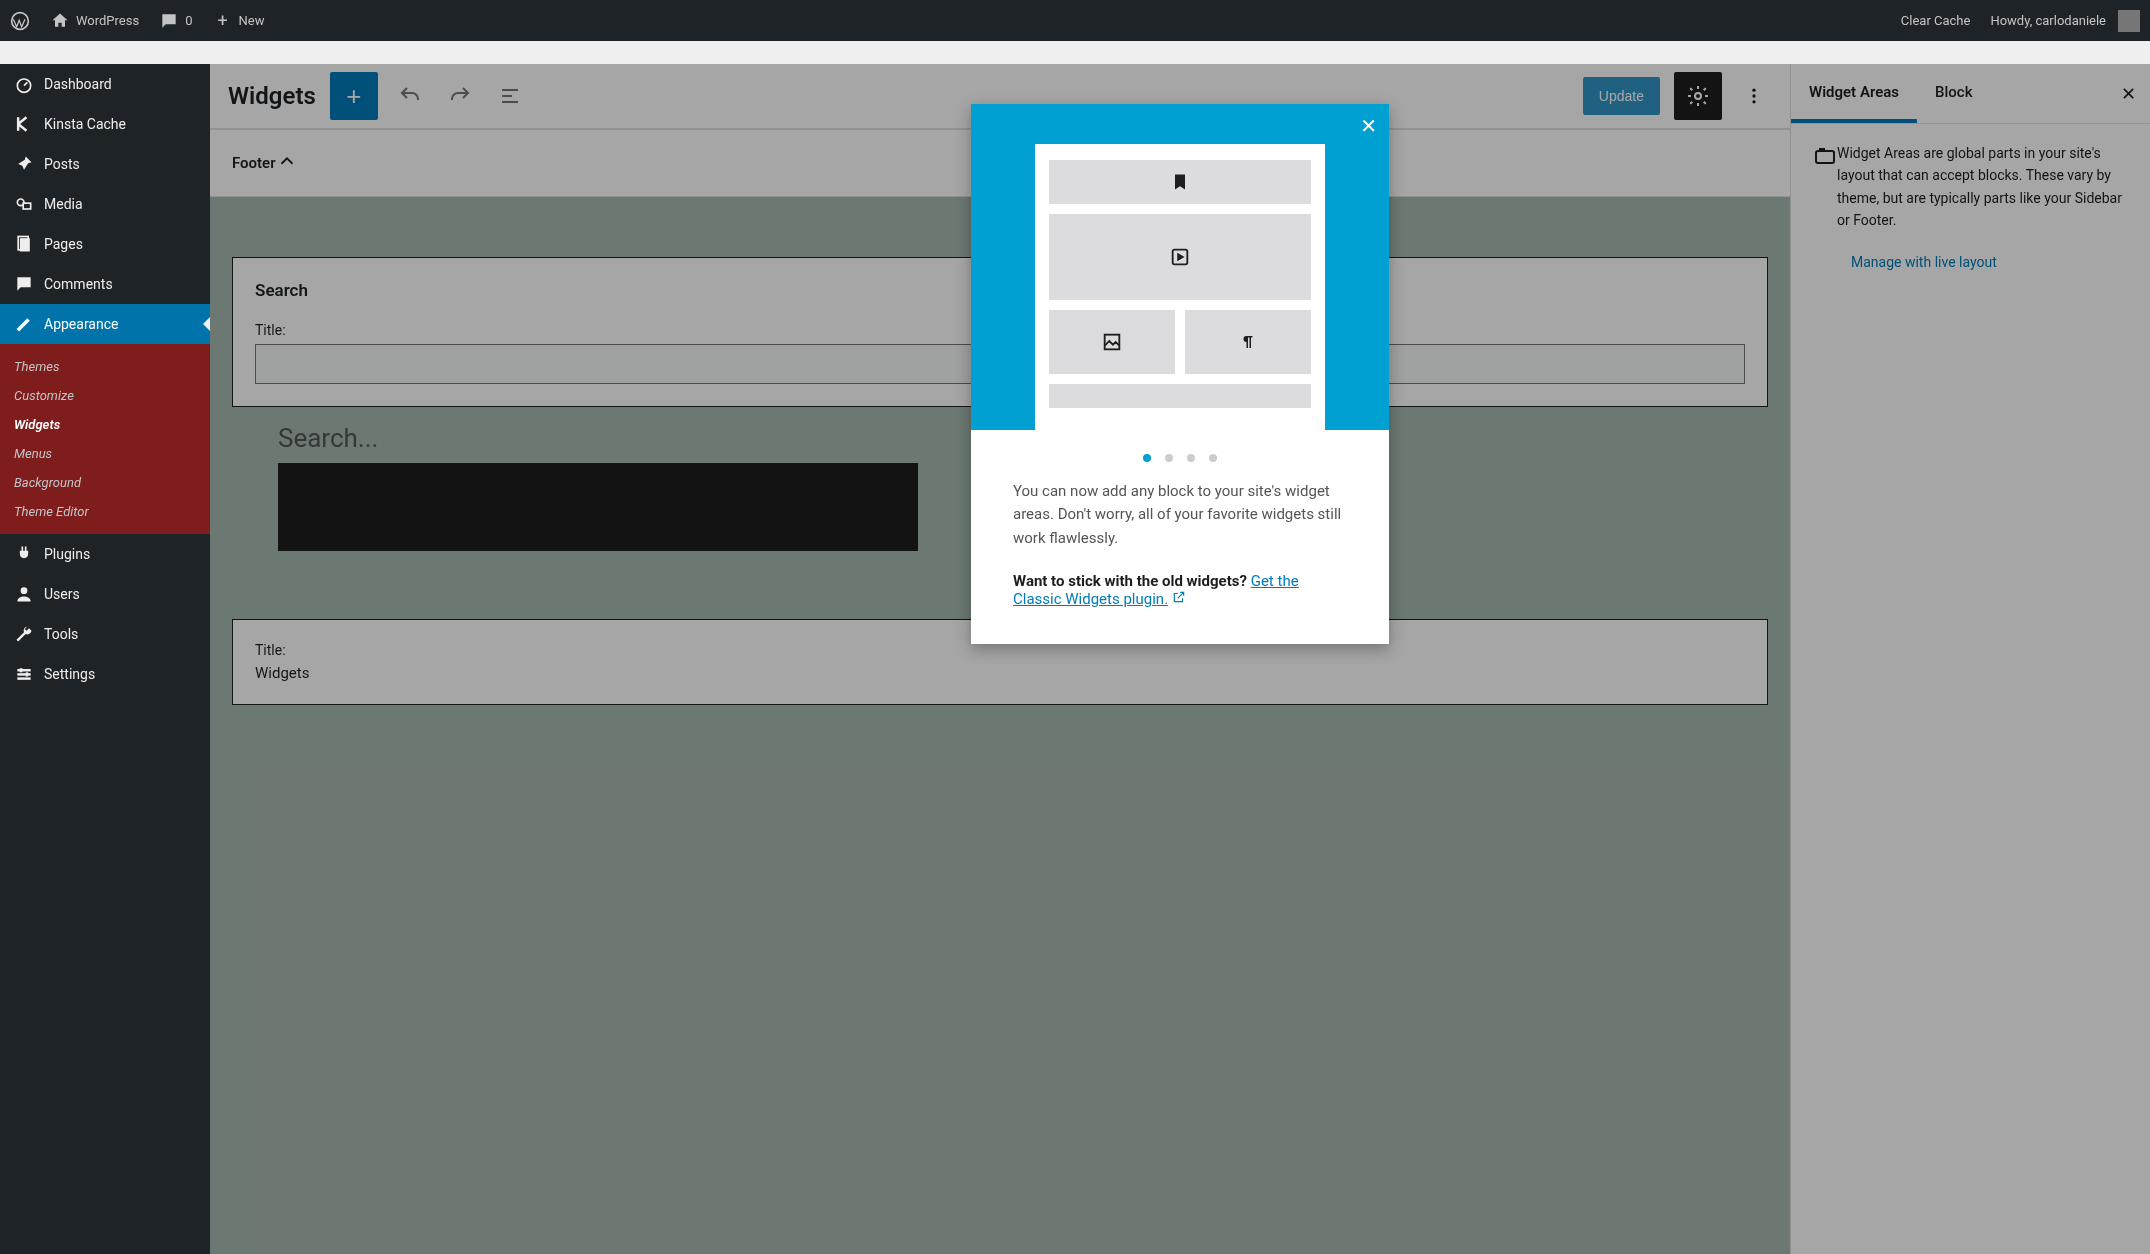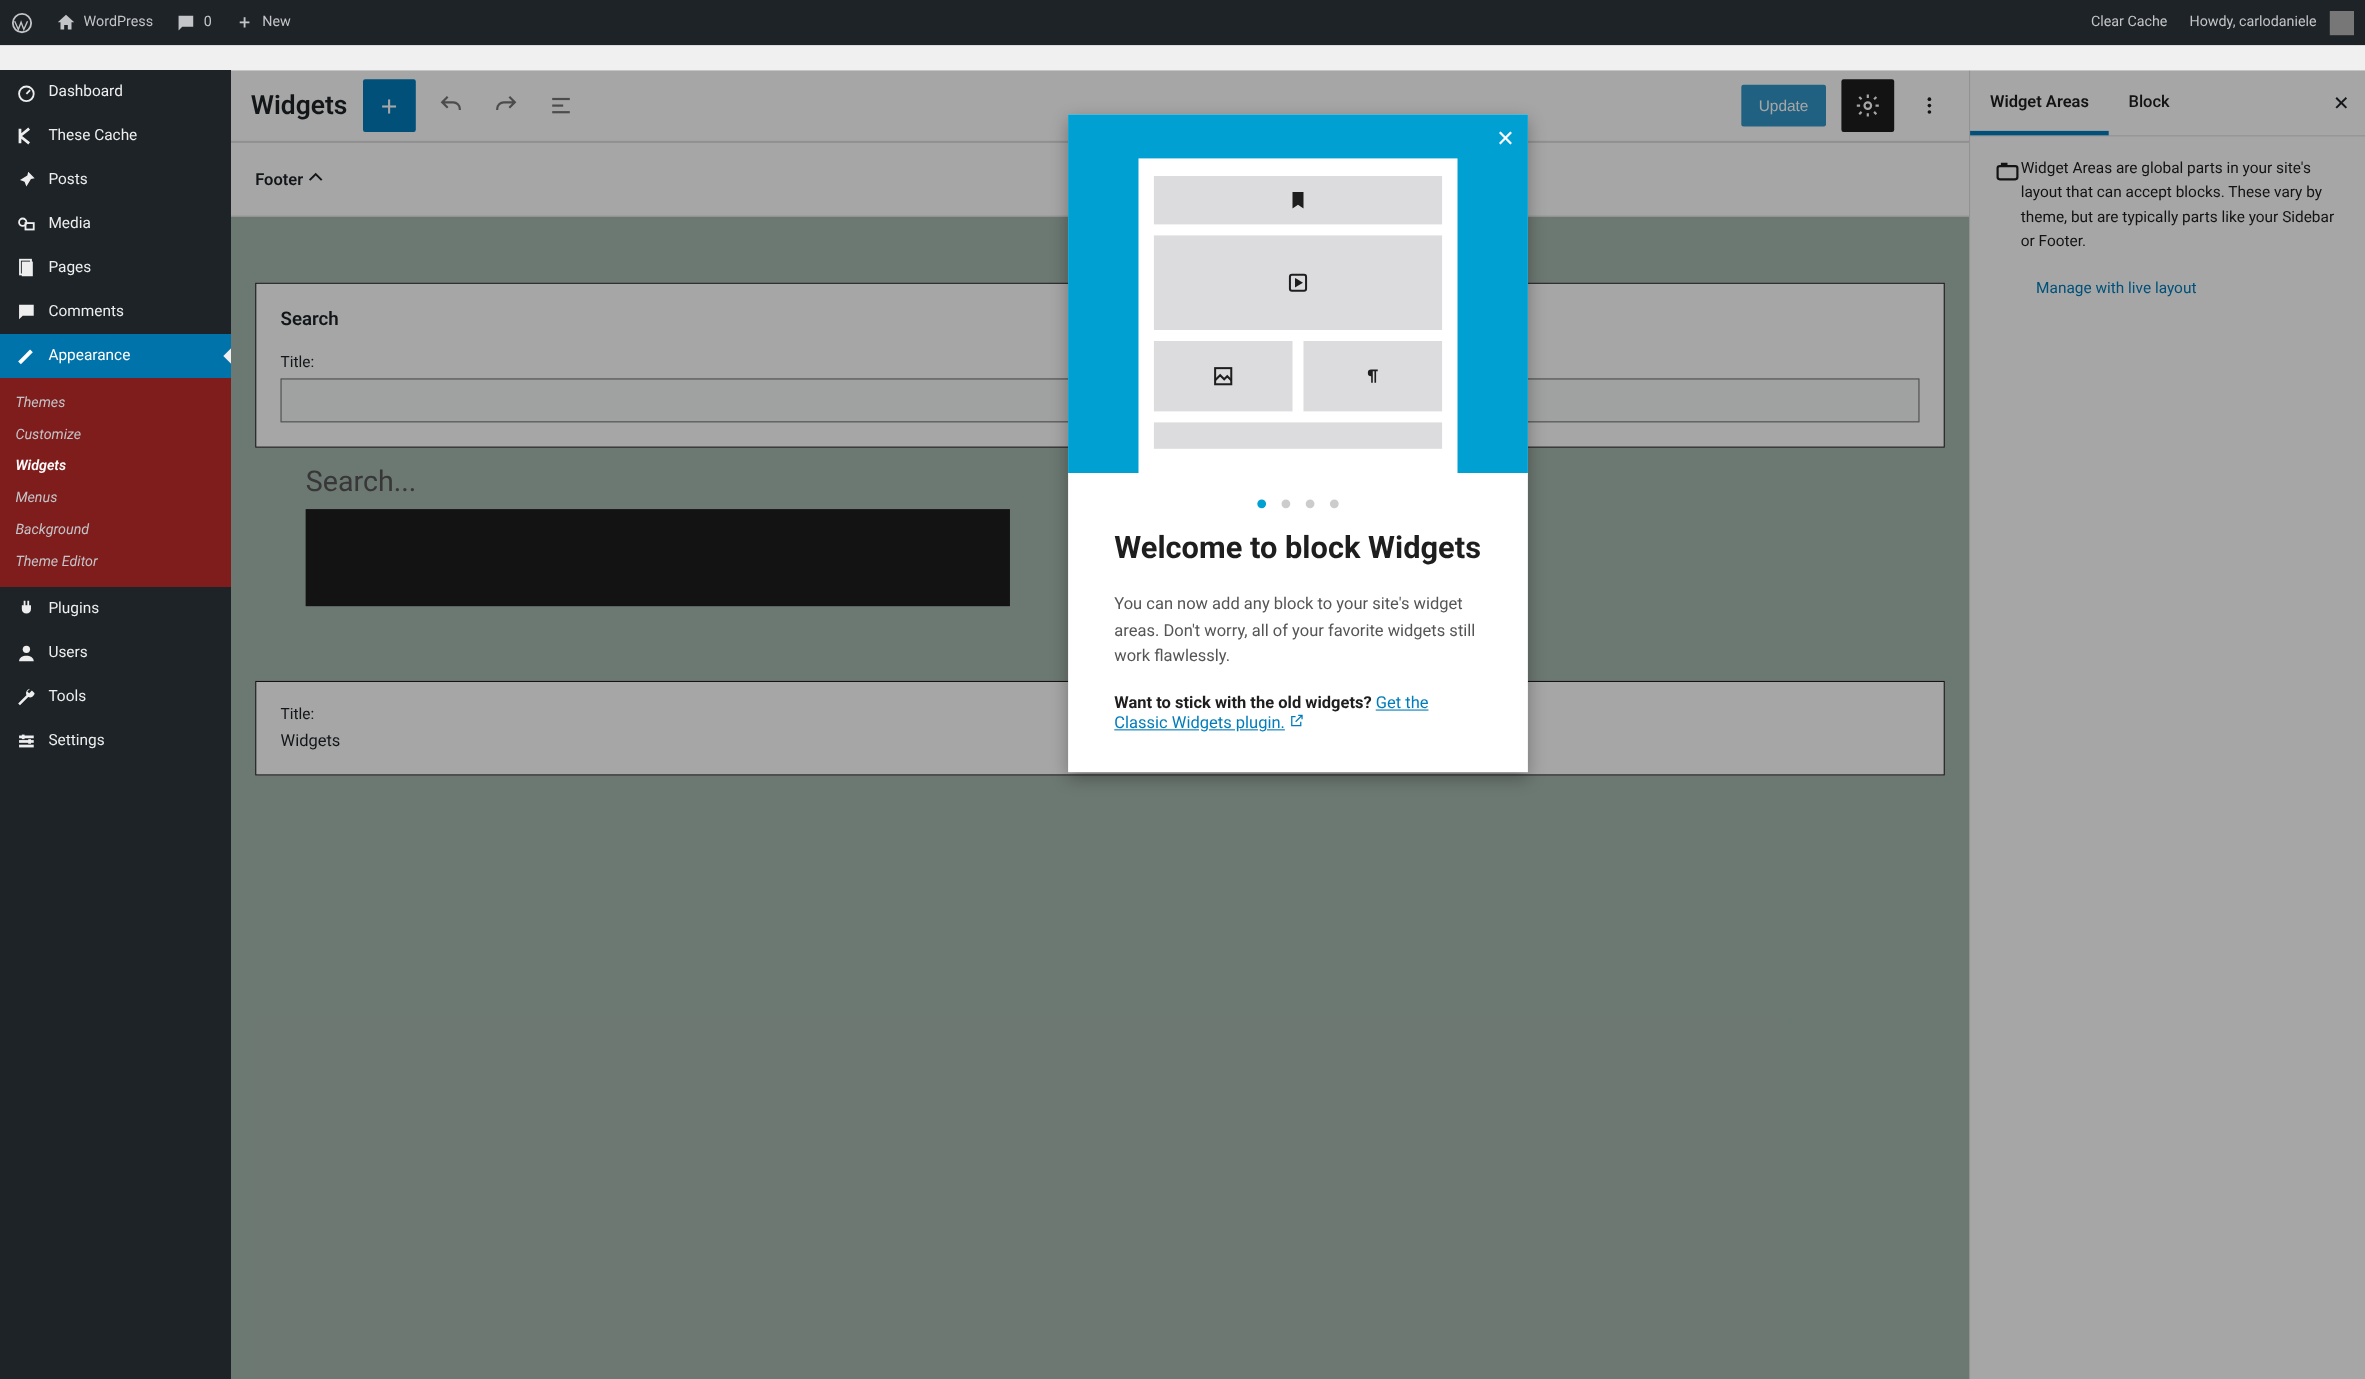--- a/index.html
+++ b/index.html
@@ -127,21 +127,21 @@
           </svg>
         </span>
       <span>Dashboard</span>
     </div>
     <div class="menu-item">
       <span class="menu-icon">
           <svg viewBox="0 0 24 24" width="20" height="20" fill="currentColor">
             <path d="M5 4v16M5 12l10-8M5 12l10 8" stroke="currentColor" stroke-width="3" fill="none"></path>
           </svg>
         </span>
-      <span>These Cache</span>
+      <span>Kinsta Cache</span>
     </div>
     <div class="menu-item">
       <span class="menu-icon">
           <svg viewBox="0 0 24 24" width="20" height="20" fill="currentColor">
             <path d="M14 3l7 7-4 1-5 8-2-5-5-2 8-5z"></path>
           </svg>
         </span>
       <span>Posts</span>
     </div>
     <div class="menu-item">
@@ -348,21 +348,20 @@
             </div>
           </div>
         </div>
         <div class="modal-dots">
           <span class="dot active"></span>
           <span class="dot"></span>
           <span class="dot"></span>
           <span class="dot"></span>
         </div>
         <div class="modal-body">
-          <h2 class="modal-title">Welcome to block Widgets</h2>
           <p class="modal-text">You can now add any block to your site's widget areas. Don't worry, all of your favorite widgets still work flawlessly.</p>
           <p class="modal-text2">
             <strong>Want to stick with the old widgets? </strong><a class="modal-link">Get the Classic Widgets plugin.</a><span class="ext-icon"><svg viewBox="0 0 24 24" width="14" height="14" fill="none" stroke="#007cba" stroke-width="2">
                   <path d="M14 4h6v6M20 4L10 14M18 14v6H4V6h6"></path>
                 </svg></span>
           </p>
         </div>
       </div>
     </div>
 

